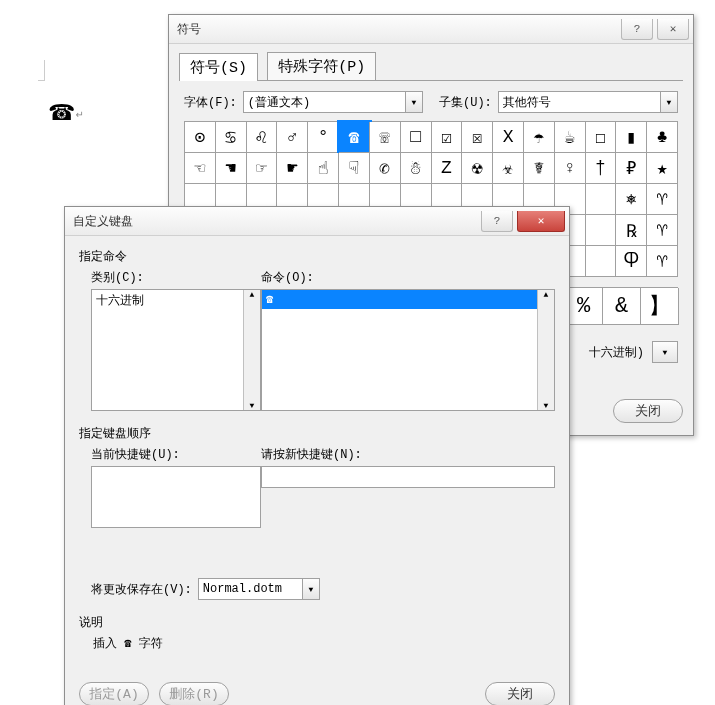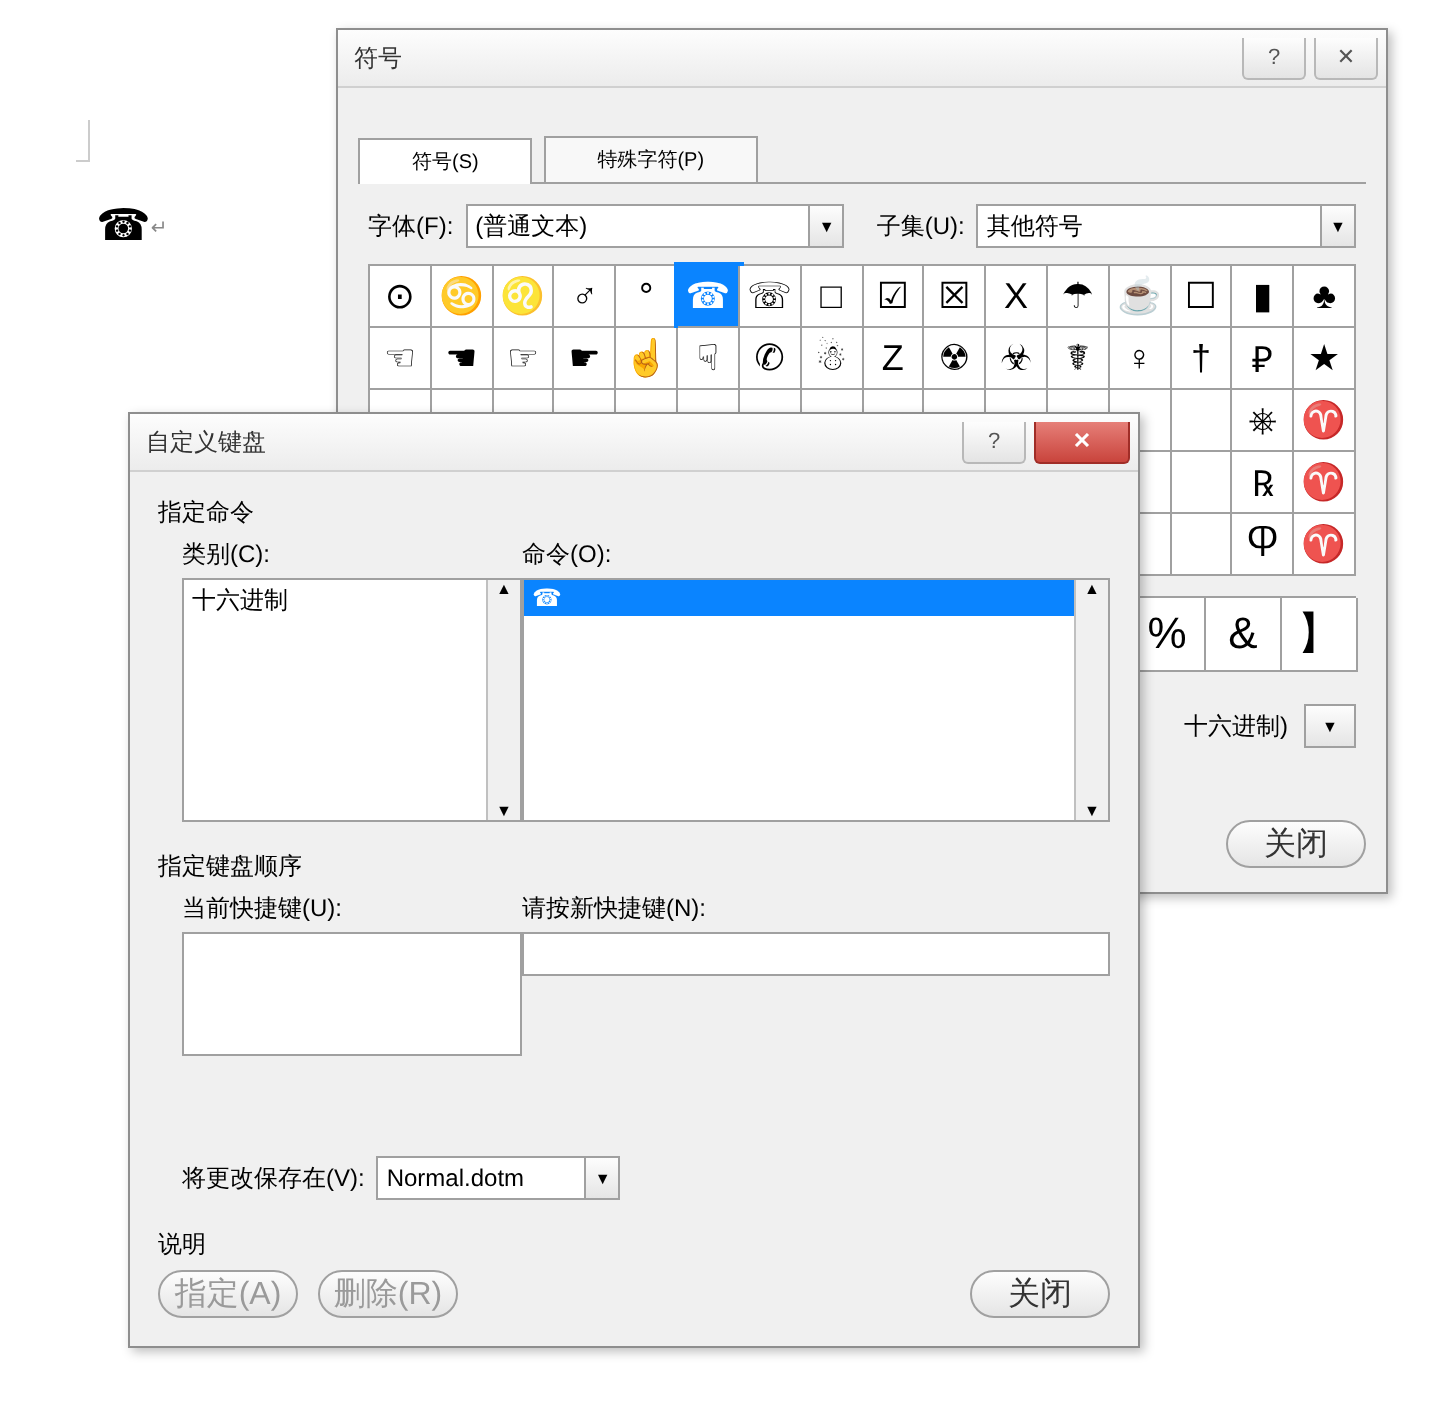--- a/index.html
+++ b/index.html
@@ -23,20 +23,21 @@
     font-size: 10px;
     color: #888;
     vertical-align: middle;
   }
   
   .dialog {
     position: absolute;
     border: 1px solid #8e8e8e;
     background: #f0f0f0;
     box-shadow: 2px 2px 5px rgba(0,0,0,0.25);
+    font-family: Liberation Mono, monospace;
   }
   .titlebar {
     height: 28px;
     display: flex;
     align-items: center;
     justify-content: space-between;
     padding: 0 0 0 8px;
     background: linear-gradient(to bottom, #fdfdfd, #ececec);
     border-bottom: 1px solid #d0d0d0;
     font-size: 12px;
@@ -60,27 +61,26 @@
     background: linear-gradient(to bottom,#e67f78,#c9443c);
     border-color:#a02d27;
     color:#fff;
     font-weight:bold;
   }
   
   .sym-dlg { width: 524px; left: 168px; top: 14px; }
   .tabs { padding: 8px 8px 0 10px; }
   .tab {
     display:inline-block;
-    padding: 4px 26px;
+    padding: 4px 10px;
     border: 1px solid #a0a0a0;
     border-bottom: none;
     background: #f8f8f8;
     margin-right: 2px;
-    font-size: 10px;
-    margin-top: 16px;
+    font-size: 15px;
   }
   .tab.active { background:#fff; position:relative; top:1px; }
   .tab-panel {
     border-top: 1px solid #a0a0a0;
     margin: 0 10px 10px 10px;
     padding: 10px 5px 8px 5px;
   }
   .row { display:flex; align-items:center; gap:6px; margin-bottom: 8px; }
   .label { white-space:nowrap; }
   .combo {
@@ -133,21 +133,21 @@
     font-size:22px;
     background:#fff;
   }
   .info-row { display:flex; align-items:center; justify-content:flex-end; gap:8px; margin-bottom: 18px; }
   .btn-row { display:flex; justify-content:flex-end; gap:10px; padding: 0 10px 12px 0; }
   .btn {
     min-width:68px; height:22px;
     border:1px solid #a0a0a0;
     background:linear-gradient(#fdfdfd,#e5e5e5);
     display:flex;align-items:center;justify-content:center;
-    font-size:16px;
+    font-size:13px;
     border-radius:12px;
     color:#333;
   }
   .btn.disabled { color:#9a9a9a; }
   
   .kbd-dlg { width: 504px; left: 64px; top: 174px; margin-top: 32px; }
   .kbd-body { padding: 8px 14px 14px 14px; }
   .group-label { margin: 4px 0 4px 0; }
   .two-col { display:flex; }
   .sub-label { font-size:12px; margin-bottom:3px; }
@@ -352,20 +352,21 @@
 
     <div class="row" style="margin:50px 0 14px 12px">
       <span class="label">将更改保存在(V):</span>
       <div class="combo" style="width:120px">
         <span class="cval">Normal.dotm</span>
         <span class="cbtn">▼</span>
       </div>
     </div>
 
     <div class="group-label">说明</div>
+    <div style="margin:4px 0 30px 14px">插入 ☎ 字符</div>
 
     <div style="display:flex; gap:10px; ">
       <div class="btn disabled">指定(A)</div>
       <div class="btn disabled">删除(R)</div>
       <div style="flex:1"></div>
       <div class="btn">关闭</div>
     </div>
   </div>
 </div>
 

